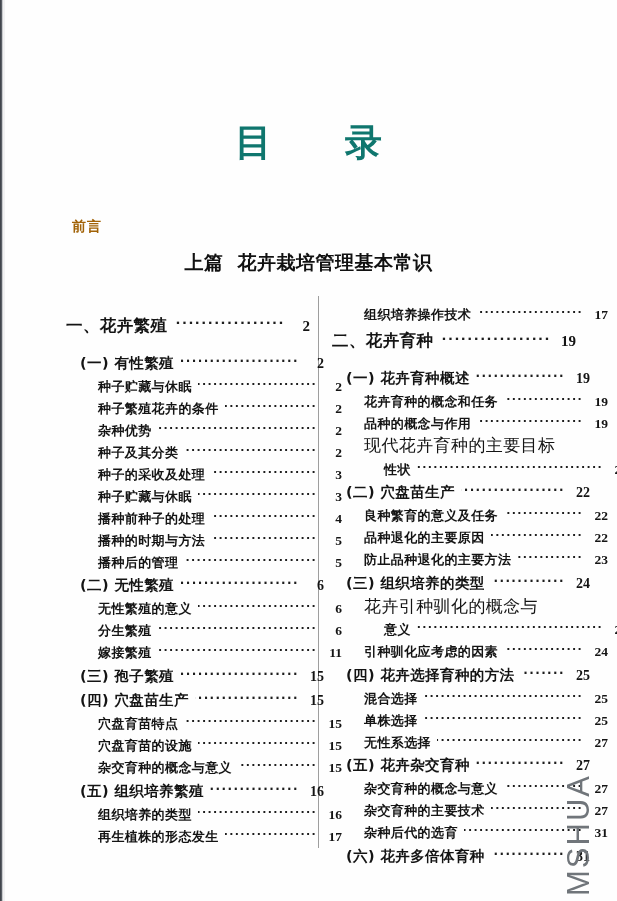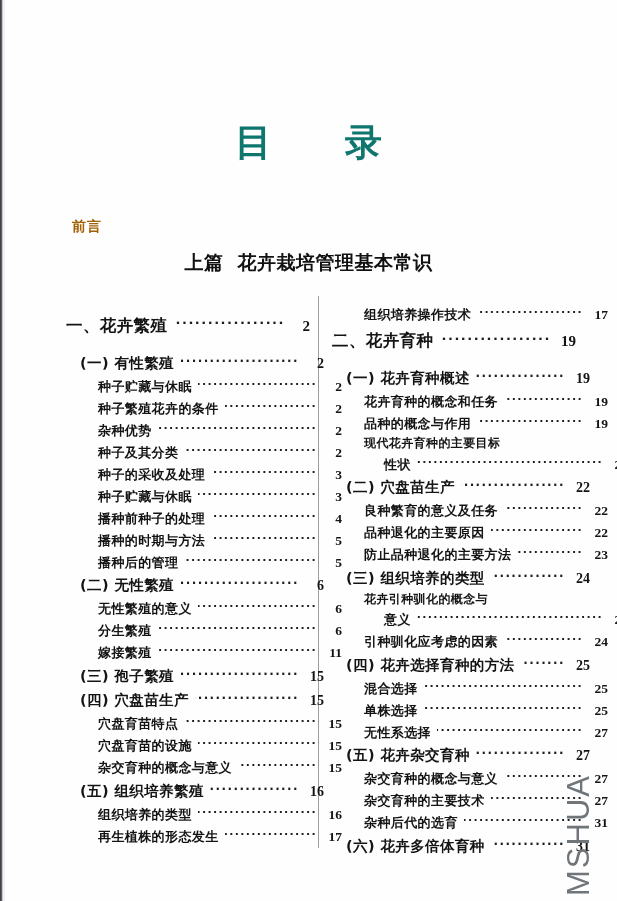--- a/index.html
+++ b/index.html
@@ -162,22 +162,22 @@
     font-size: 13px;
     font-weight: bold;
     padding-left: 32px;
     margin-bottom: 6.5px;
   }
   .lvl3 .page-no { font-size: 13.5px; }
   .lvl3 .leader::after { font-size: 11px; letter-spacing: 1.3px; }
 
   
   .lvl3-wrap {
-    font-size: 12px;
-    font-weight: bold;
+    font-size: 17px;
+    font-weight: normal;
     padding-left: 32px;
     margin-bottom: 6.5px;
   }
   .lvl3-cont {
     font-size: 13px;
     font-weight: bold;
     padding-left: 52px;
     margin-bottom: 6.5px;
   }
   .lvl3-cont .page-no { font-size: 13.5px; }

